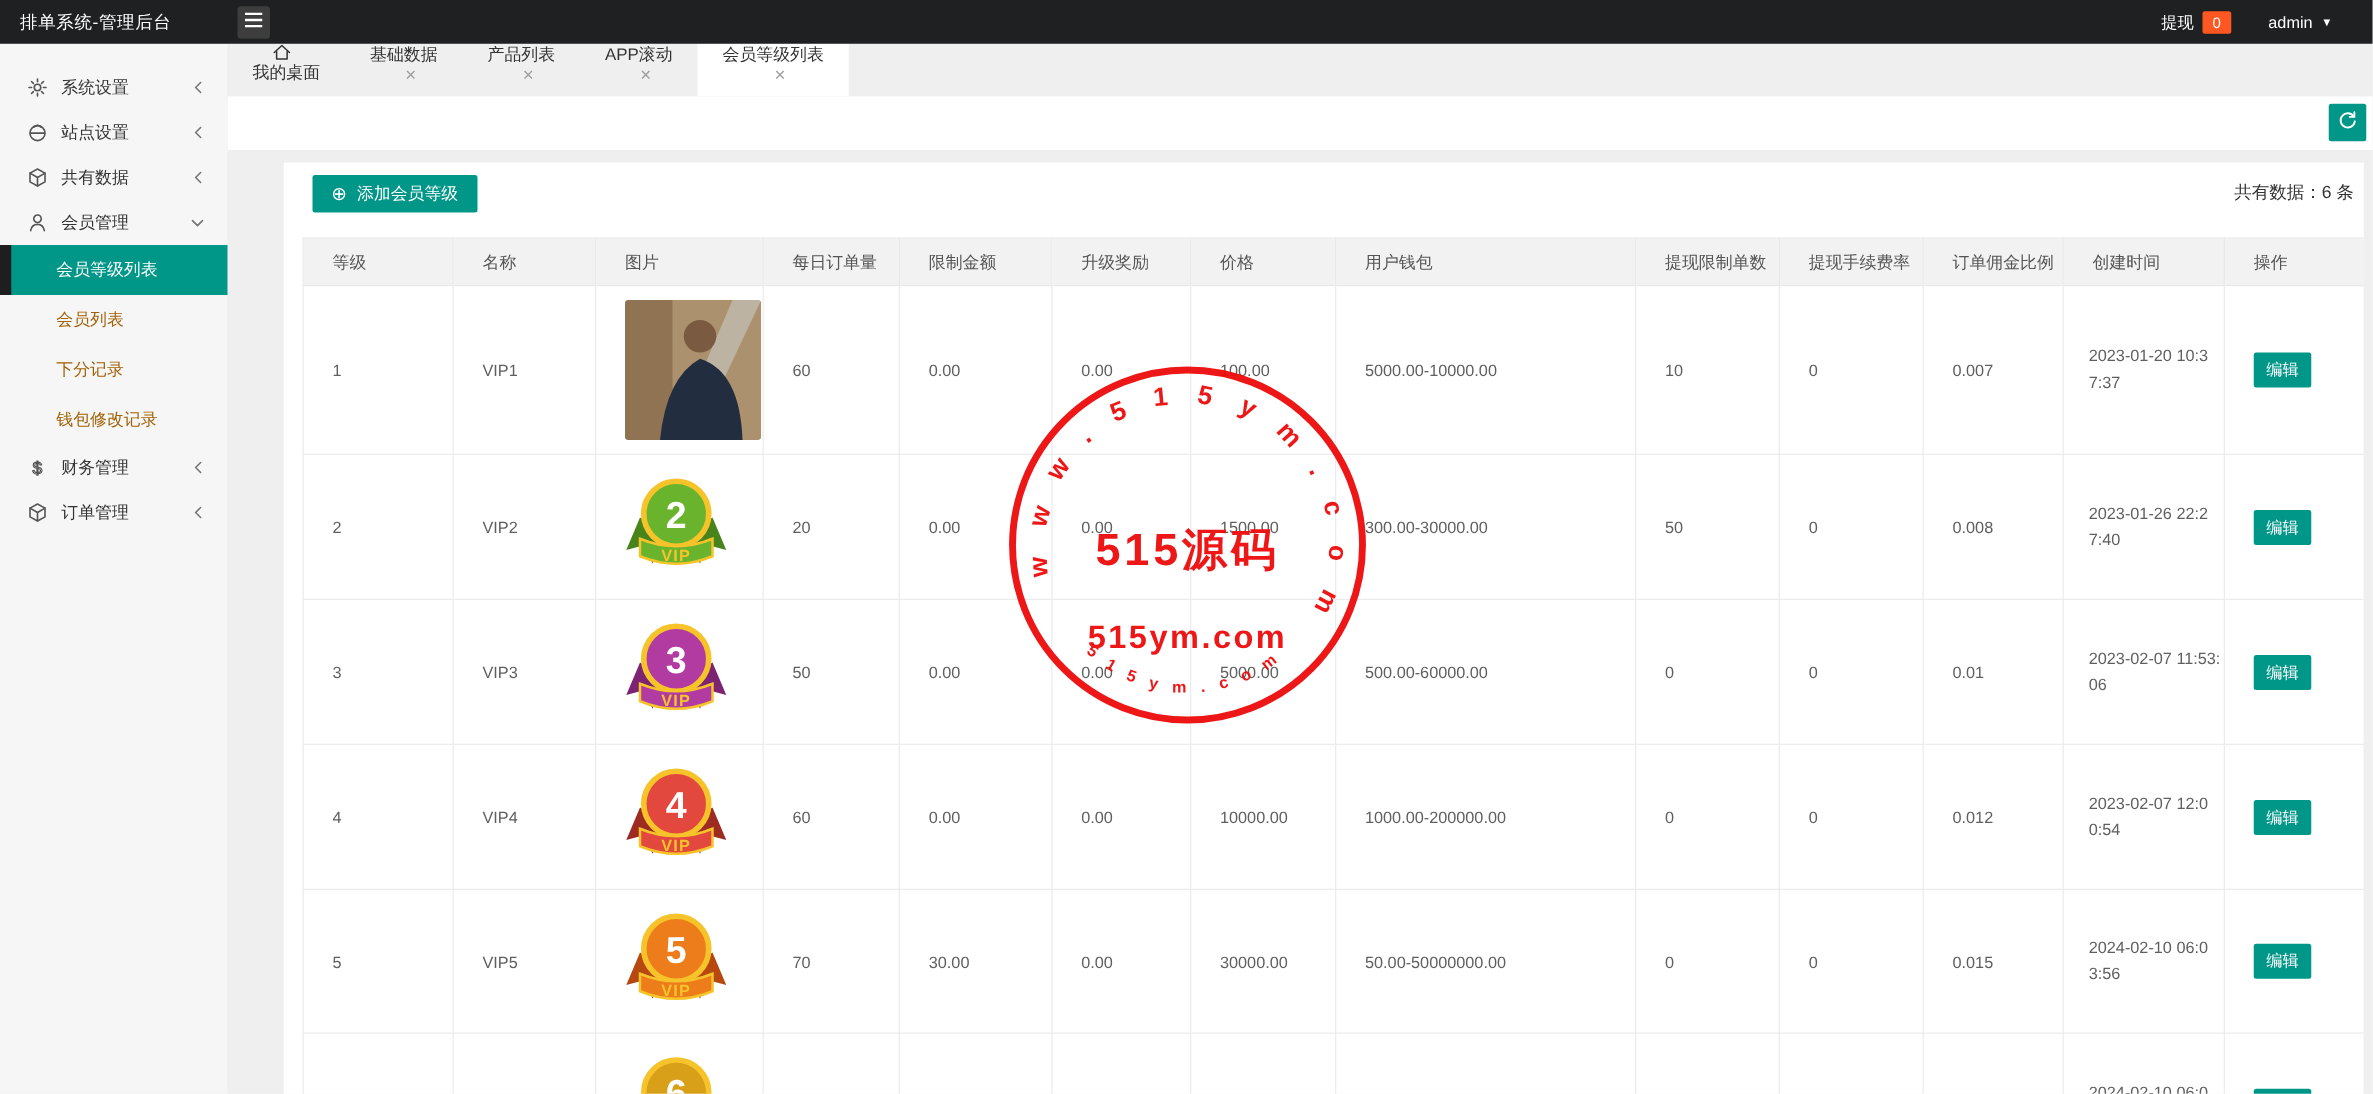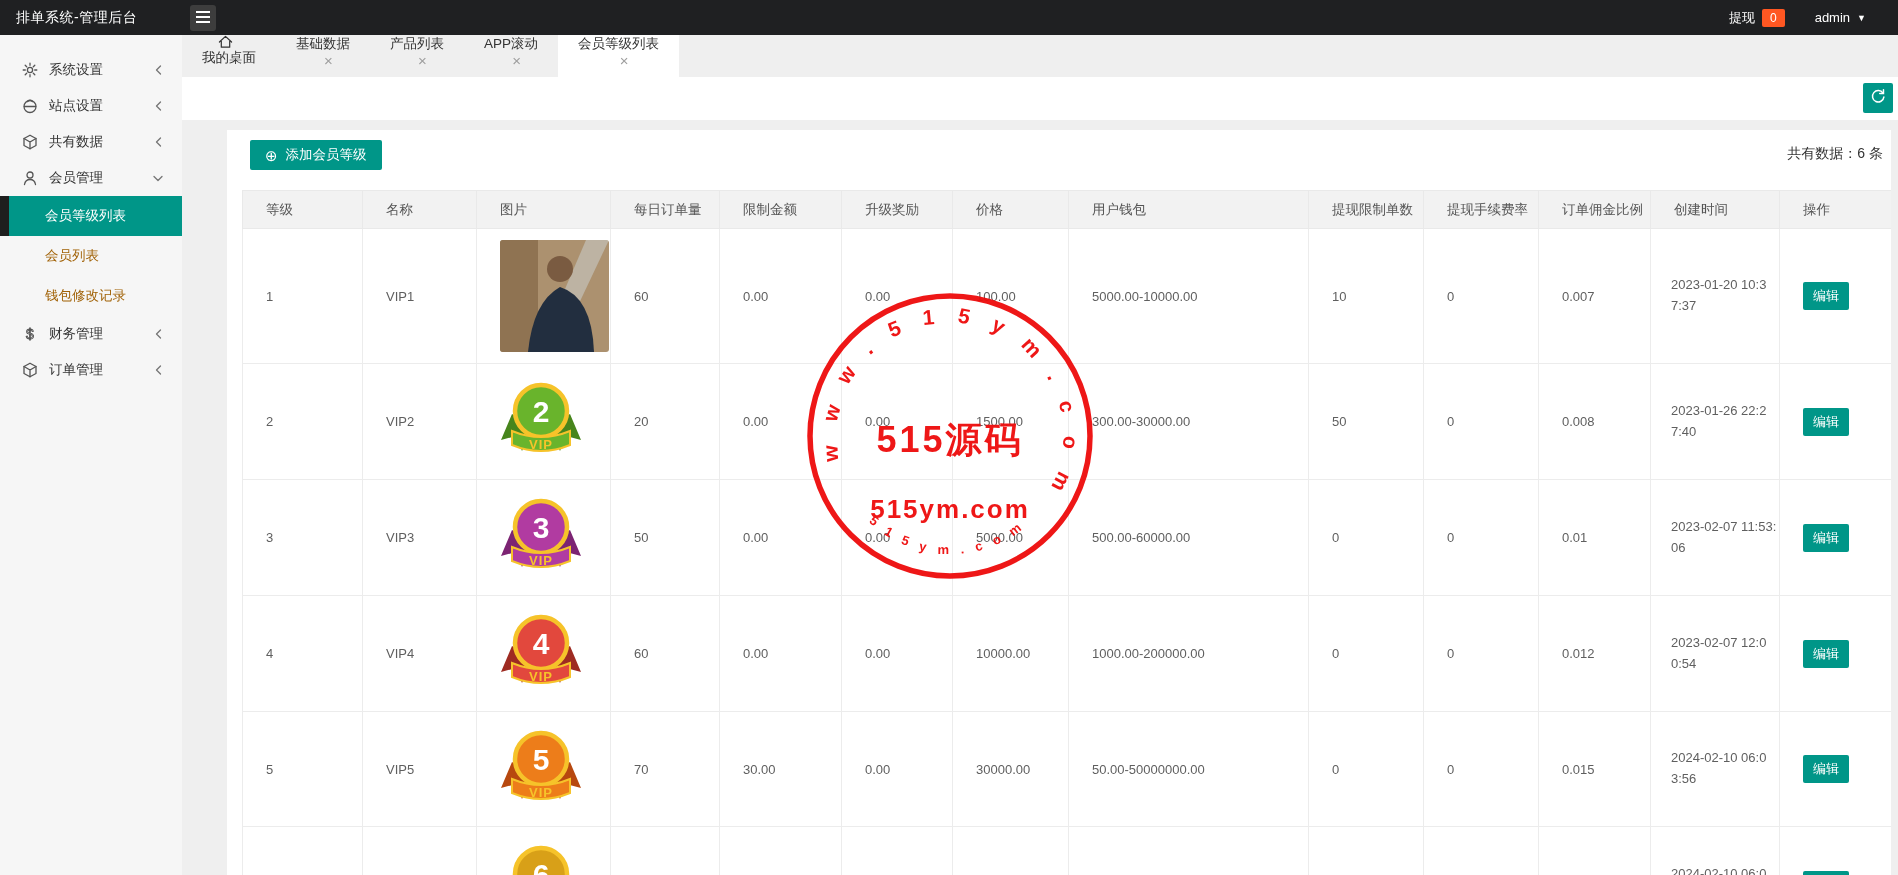--- a/index.html
+++ b/index.html
@@ -165,20 +165,23 @@
           <path d="M2 3.5l4 4 4-4"></path>
         </svg>
       </span>
     </div>
     <div class="submenu">
       <div class="nav-sub active">
         <span>会员等级列表</span>
       </div>
       <div class="nav-sub">
         <span>会员列表</span>
+      </div>
+      <div class="nav-sub">
+        <span>下分记录</span>
       </div>
       <div class="nav-sub">
         <span>钱包修改记录</span>
       </div>
     </div>
     <div class="nav-item">
       <span class="ic">
         <svg width="16" height="16" viewBox="0 0 16 16">
           <text x="8" y="13" text-anchor="middle" font-size="14" fill="none" stroke="currentColor" stroke-width="0.9" font-family="inherit">$</text>
         </svg>

